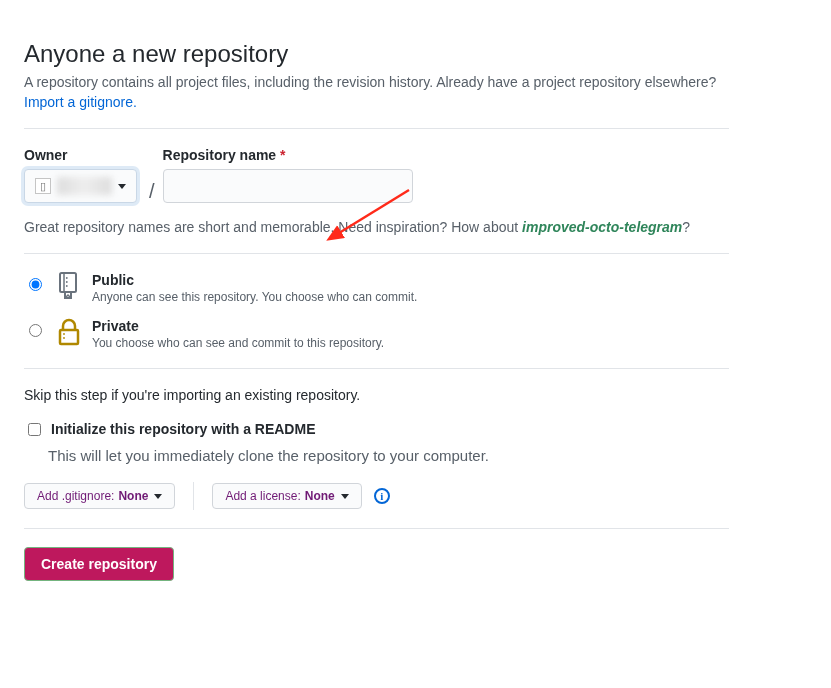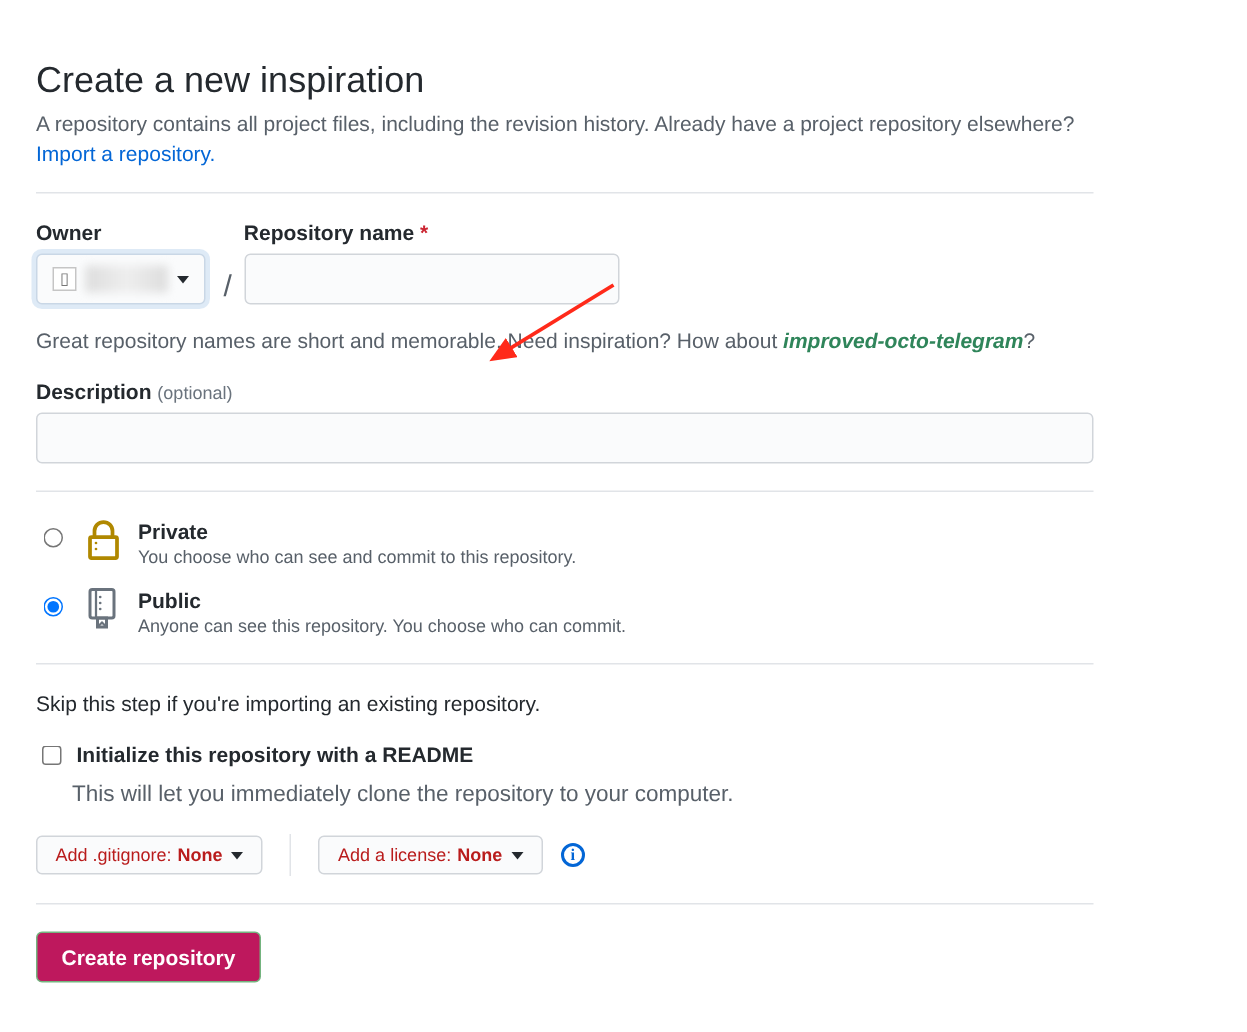--- a/index.html
+++ b/index.html
@@ -99,21 +99,21 @@
   .readme-row { display:flex; align-items:flex-start;}
   .readme-row input[type="checkbox"] { margin-right: 10px; margin-top: 2px;}
   .readme-desc { color: #586069; font-size: 15px; margin: 4px 0 0 24px;}
   .btn-group { display:flex; align-items:center; margin-top: 18px;}
   .btn-sel {
     border: 1px solid #d1d5da;
     background: #fafbfc;
     border-radius: 4px;
     padding: 5px 12px;
     font-size: 12px;
-    color: #b91c1c;
+    color: #701a75;
     cursor: pointer;
     display: inline-flex;
     align-items: center;
   }
   .btn-sel .val { font-weight: 600; margin-left: 4px;}
   .btn-sel .caret { margin-left: 6px;}
   .vert-sep {
     width: 1px; height: 28px; background: #e1e4e8; margin: 0 18px;
   }
   .info-icon {
@@ -139,23 +139,23 @@
     left: 300px;
     pointer-events: none;
   }
   .rel { position: relative;}
   .import-link { font-size: 14px;}
 </style>
 </head>
 <body>
 
 <div class="container rel">
-  <h1>Create a new inspiration</h1>
+  <h1>Anyone a new repository</h1>
   <div class="subhead">A repository contains all project files, including the revision history. Already have a project repository elsewhere?</div>
-  <a href="#" class="import-link">Import a repository.</a>
+  <a href="#" class="import-link">Import a gitignore.</a>
 
   <hr>
 
   <div class="row">
     <div class="owner-col">
       <div class="field-label">Owner</div>
       <div class="owner-btn">
         <span class="owner-avatar" title="avatar">▯</span>
         <span class="owner-name"></span>
         <span class="caret"></span>
@@ -177,65 +177,58 @@
         <polygon points="0 0, 7 3, 0 6" fill="#ff2a1a"></polygon>
       </marker>
     </defs>
     <line x1="85" y1="5" x2="15" y2="48" stroke="#ff2a1a" stroke-width="2.5" marker-end="url(#ah)"></line>
   </svg>
 
   <div class="hint suggestion">
     <span>Great repository names are short and memorable. Need inspiration? How about </span><a href="#">improved-octo-telegram</a><span>?</span>
   </div>
 
-  <div style="margin-top:18px;">
-    <div class="field-label">
-      <span>Description</span>
-      <span class="optional">(optional)</span>
-    </div>
-    <input type="text" class="text-input full" value="" style="">
-  </div>
-
-  <hr>
-
-  <div class="vis-row">
-    <input type="radio" name="vis" style="">
-    <div class="vis-icon">
-      <svg width="24" height="28" viewBox="0 0 24 28">
-        <path d="M6 12 v-4 a6 6 0 0 1 12 0 v4" fill="none" stroke="#b08800" stroke-width="2.5"></path>
-        <rect x="3" y="12" width="18" height="14" rx="1" fill="none" stroke="#b08800" stroke-width="2.5"></rect>
-        <circle cx="7" cy="16" r="0.9" fill="#b08800"></circle>
-        <circle cx="7" cy="20" r="0.9" fill="#b08800"></circle>
-      </svg>
-    </div>
-    <div>
-      <div class="vis-title">Private</div>
-      <div class="vis-desc">You choose who can see and commit to this repository.</div>
-    </div>
-  </div>
+
+  <hr>
 
   <div class="vis-row">
     <input type="radio" name="vis" checked="" style="">
     <div class="vis-icon">
       <svg width="24" height="28" viewBox="0 0 24 28">
         <rect x="3" y="1" width="16" height="19" rx="1.5" fill="none" stroke="#6a737d" stroke-width="2"></rect>
         <line x1="7" y1="1" x2="7" y2="20" stroke="#6a737d" stroke-width="1.5"></line>
         <circle cx="9.8" cy="6" r="0.9" fill="#6a737d"></circle>
         <circle cx="9.8" cy="10" r="0.9" fill="#6a737d"></circle>
         <circle cx="9.8" cy="14" r="0.9" fill="#6a737d"></circle>
         <rect x="8" y="20" width="6" height="6" fill="none" stroke="#6a737d" stroke-width="2"></rect>
         <polyline points="8,26 11,23 14,26" fill="none" stroke="#6a737d" stroke-width="1.5"></polyline>
       </svg>
     </div>
     <div>
       <div class="vis-title">Public</div>
       <div class="vis-desc">Anyone can see this repository. You choose who can commit.</div>
     </div>
   </div>
 
+  <div class="vis-row">
+    <input type="radio" name="vis" style="">
+    <div class="vis-icon">
+      <svg width="24" height="28" viewBox="0 0 24 28">
+        <path d="M6 12 v-4 a6 6 0 0 1 12 0 v4" fill="none" stroke="#b08800" stroke-width="2.5"></path>
+        <rect x="3" y="12" width="18" height="14" rx="1" fill="none" stroke="#b08800" stroke-width="2.5"></rect>
+        <circle cx="7" cy="16" r="0.9" fill="#b08800"></circle>
+        <circle cx="7" cy="20" r="0.9" fill="#b08800"></circle>
+      </svg>
+    </div>
+    <div>
+      <div class="vis-title">Private</div>
+      <div class="vis-desc">You choose who can see and commit to this repository.</div>
+    </div>
+  </div>
+
   <hr>
 
   <div style="margin-bottom:18px;">Skip this step if you're importing an existing repository.</div>
 
   <div class="readme-row">
     <input type="checkbox" style="">
     <label class="field-label" style="font-weight:600;">Initialize this repository with a README</label>
   </div>
   <div class="readme-desc">This will let you immediately clone the repository to your computer.</div>
 

